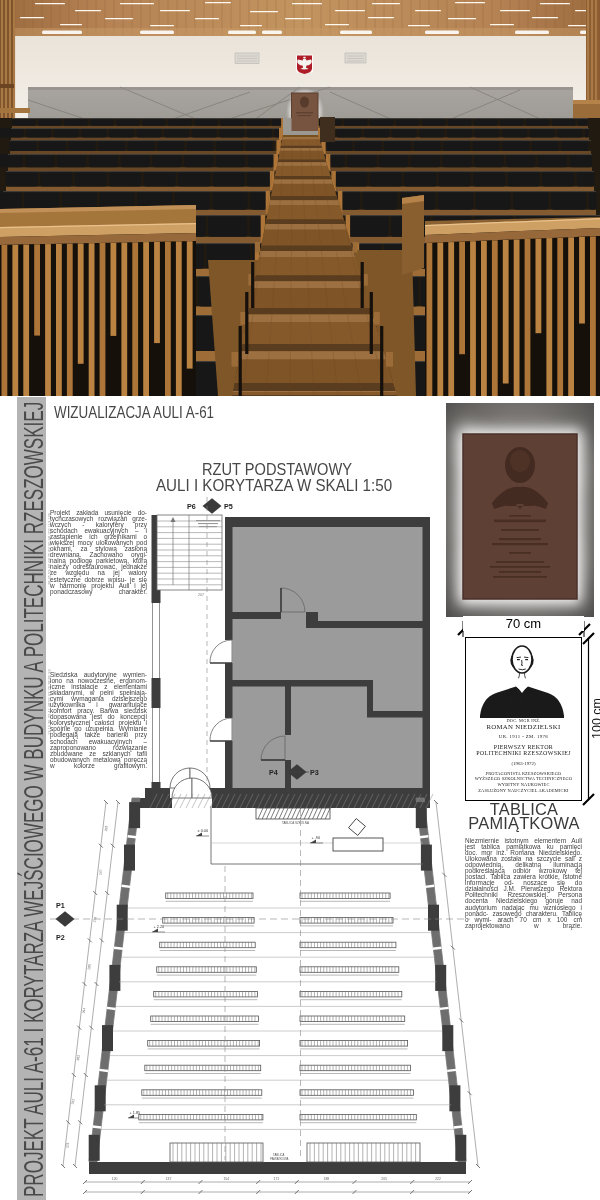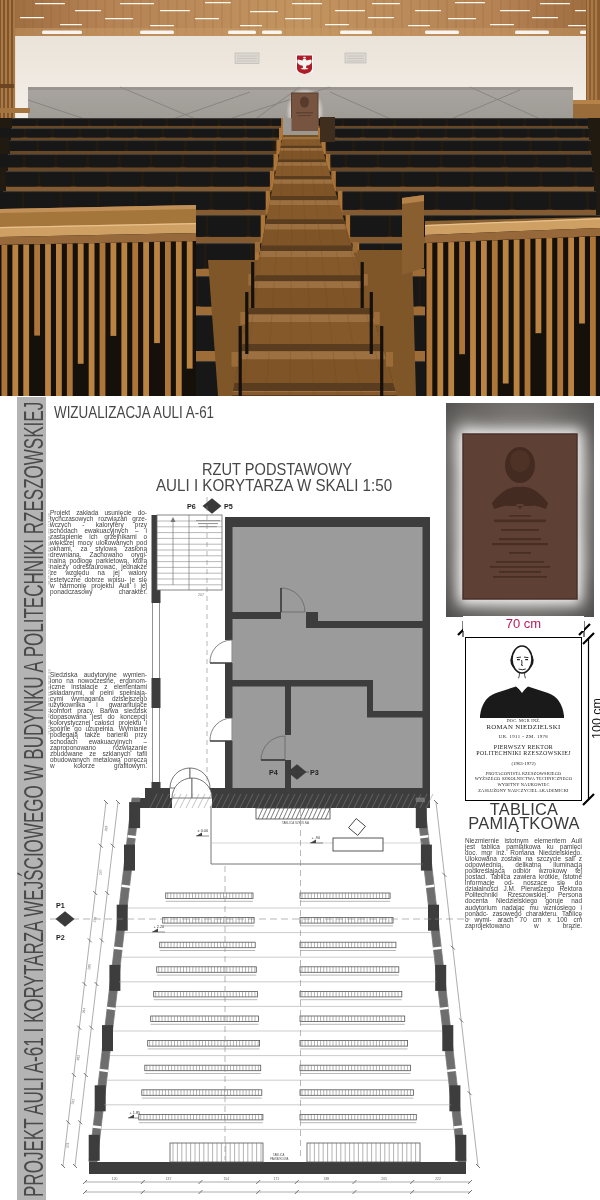--- a/index.html
+++ b/index.html
@@ -1722,21 +1722,21 @@
 <line x1="463" y1="621" x2="463" y2="637" stroke="#000" stroke-width="1"></line>
 <line x1="584" y1="621" x2="584" y2="637" stroke="#000" stroke-width="1"></line>
 <line x1="458" y1="635" x2="469" y2="624" stroke="#000" stroke-width="2.2"></line>
 <line x1="579" y1="635" x2="590" y2="624" stroke="#000" stroke-width="2.2"></line>
 
 <line x1="588.5" y1="638" x2="588.5" y2="800" stroke="#000" stroke-width="1.2"></line>
 <line x1="583" y1="644" x2="594" y2="633" stroke="#000" stroke-width="2.2"></line>
 <line x1="583" y1="805" x2="594" y2="794" stroke="#000" stroke-width="2.2"></line>
 </svg>
 
-<div class="abs" style="left:463px;top:616px;width:121px;text-align:center;font-size:13px;color:#be185d;background:#fff;">​<span style="background:#fff;padding:0 3px">70 cm</span></div>
+<div class="abs" style="left:463px;top:616px;width:121px;text-align:center;font-size:13px;color:#000000;background:#fff;">​<span style="background:#fff;padding:0 3px">70 cm</span></div>
 
 <div class="abs" style="left:590px;top:739px;font-size:12.5px;color:#111;transform-origin:0 0;transform:rotate(-90deg);white-space:nowrap">100 cm</div>
 
 <div class="abs" style="left:465px;top:637px;width:117px;height:164px;border:1.2px solid #000;background:#fff"></div>
 <svg width="90" height="74" viewBox="0 0 90 74" xmlns="http://www.w3.org/2000/svg" style="position:absolute;left:478px;top:644px">
 
 <ellipse cx="44" cy="15.5" rx="10" ry="13.5" fill="#fff" stroke="#1a1a1a" stroke-width="1.6"></ellipse>
 <path d="M35.4 9.5 q-2.3 3.6 -1.4 8.2 q0.5 3 2.2 5.2 l-1.3 0.3 q-2.8 -3.2 -2.6 -7.2 q0.2 -4 3.1 -6.5 Z" fill="#1a1a1a"></path>
 <path d="M52.6 9.5 q2.3 3.6 1.4 8.2 q-0.5 3 -2.2 5.2 l1.3 0.3 q2.8 -3.2 2.6 -7.2 q-0.2 -4 -3.1 -6.5 Z" fill="#1a1a1a"></path>
 <g stroke="#1a1a1a" stroke-width="0.9" fill="none">

